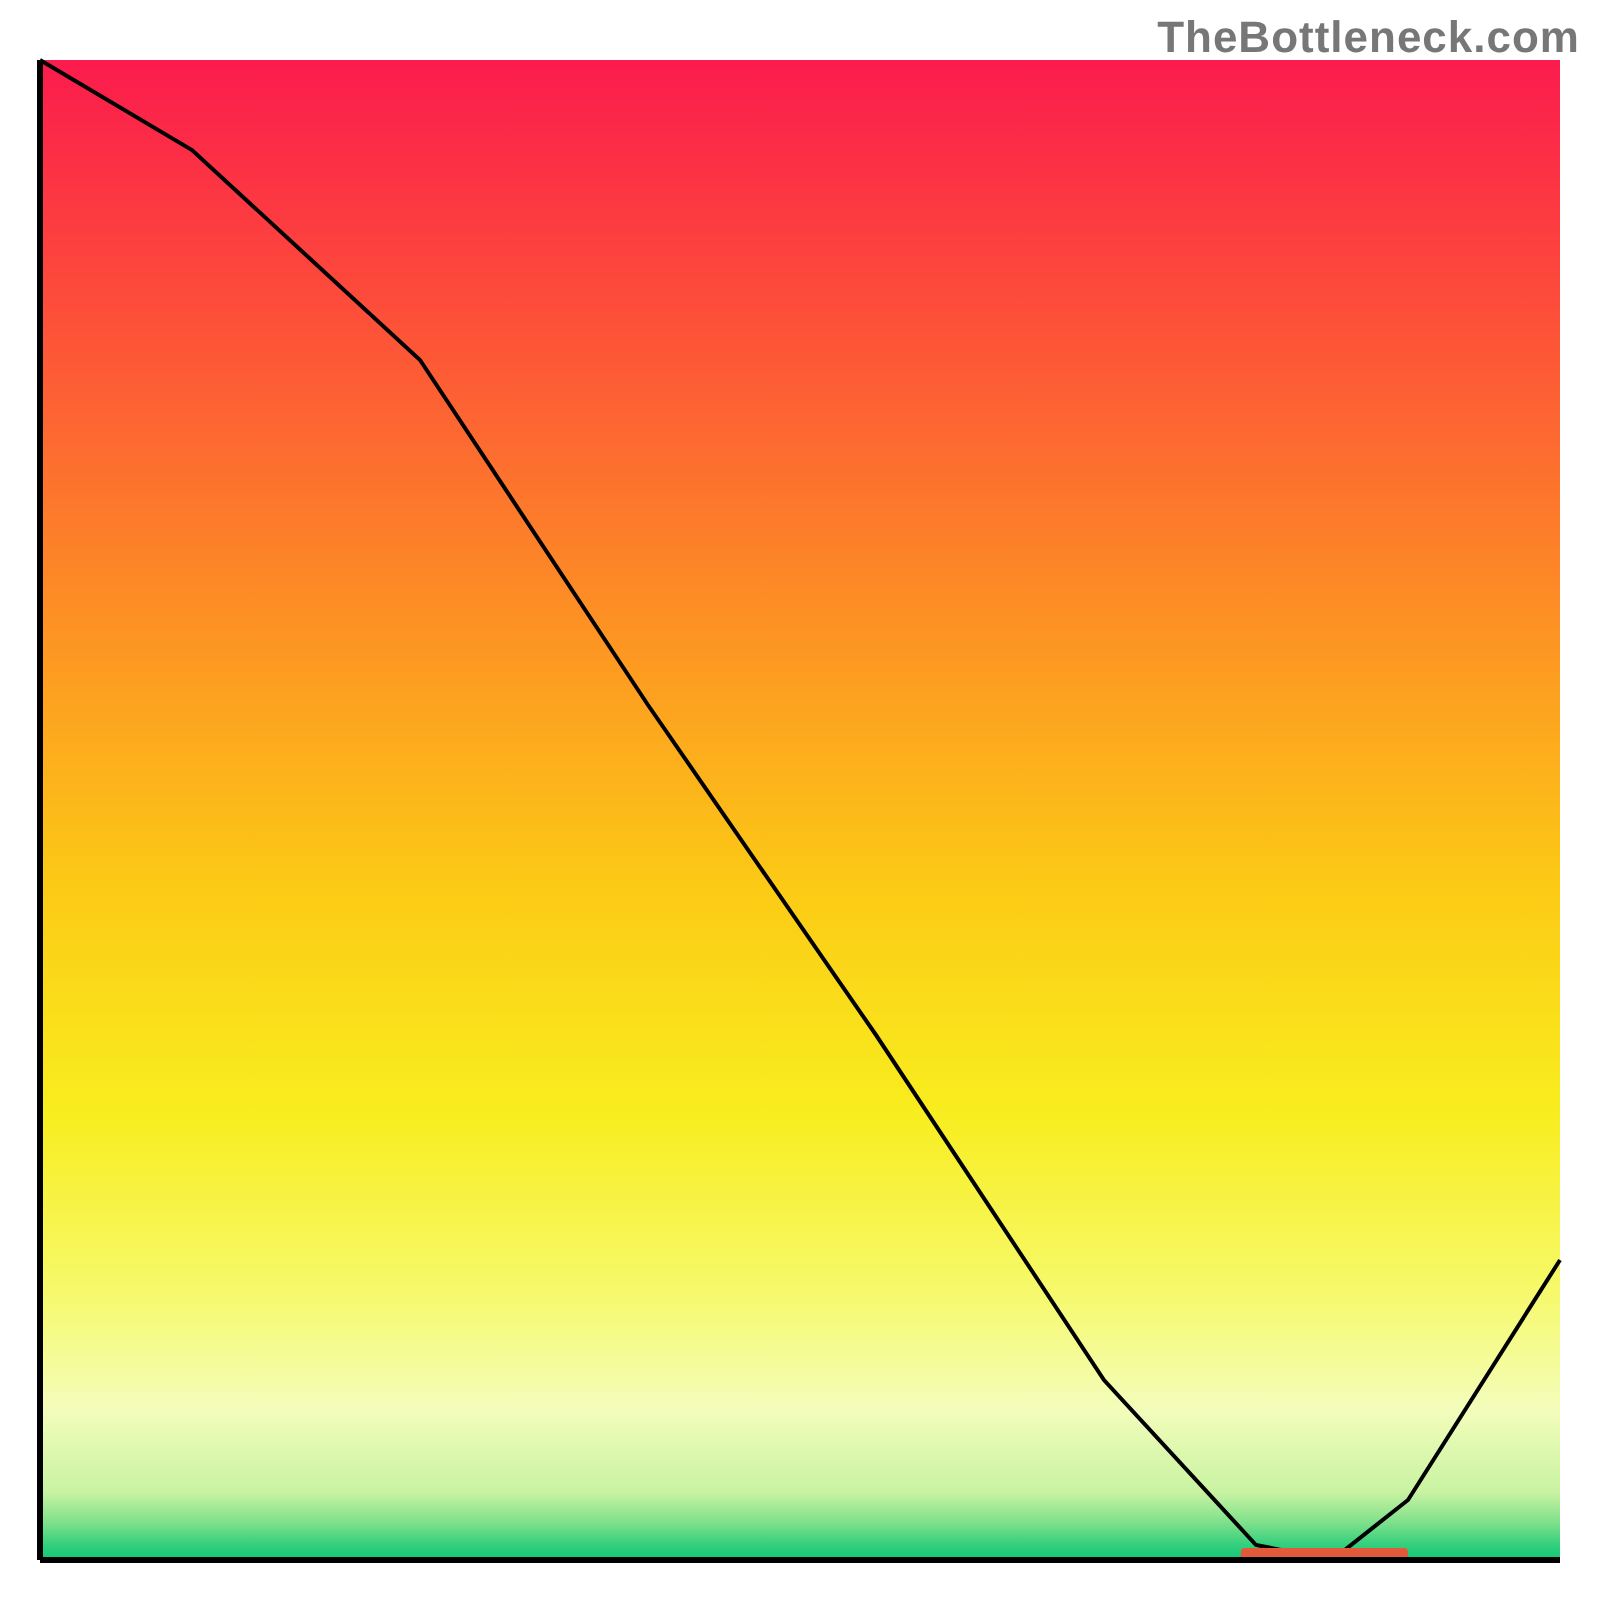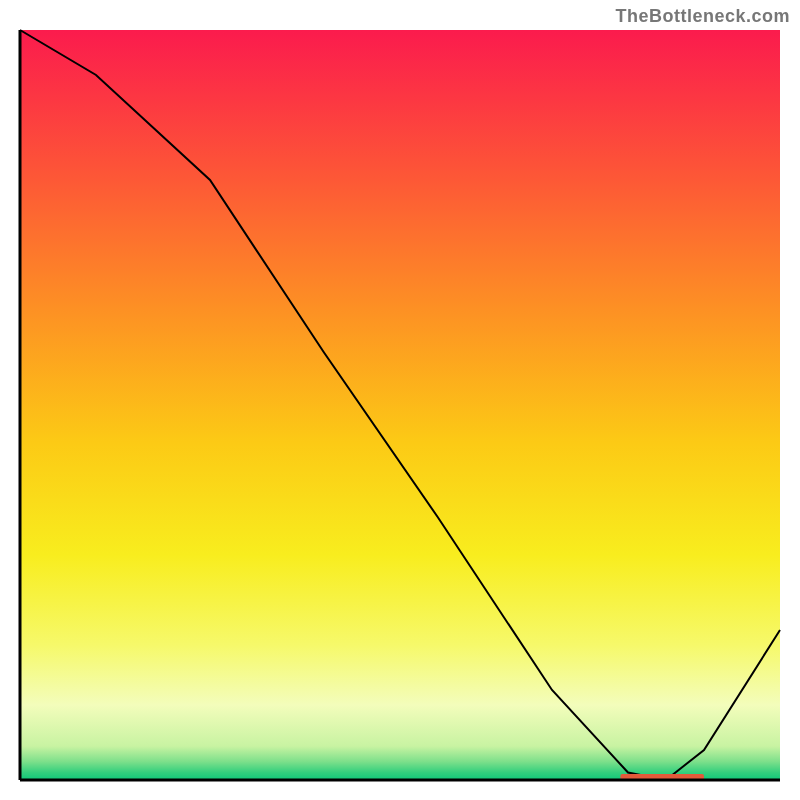--- a/index.html
+++ b/index.html
@@ -13,21 +13,21 @@
   }
   .chart-outer {
     position: relative;
     width: 800px;
     height: 800px;
   }
   .watermark {
     position: absolute;
     top: 6px;
     right: 10px;
-    font-size: 18px;
+    font-size: 22px;
     font-weight: 600;
     color: #777;
     letter-spacing: 0.5px;
     user-select: none;
   }
   svg.chart-svg {
     position: absolute;
     top: 0;
     left: 0;
   }

